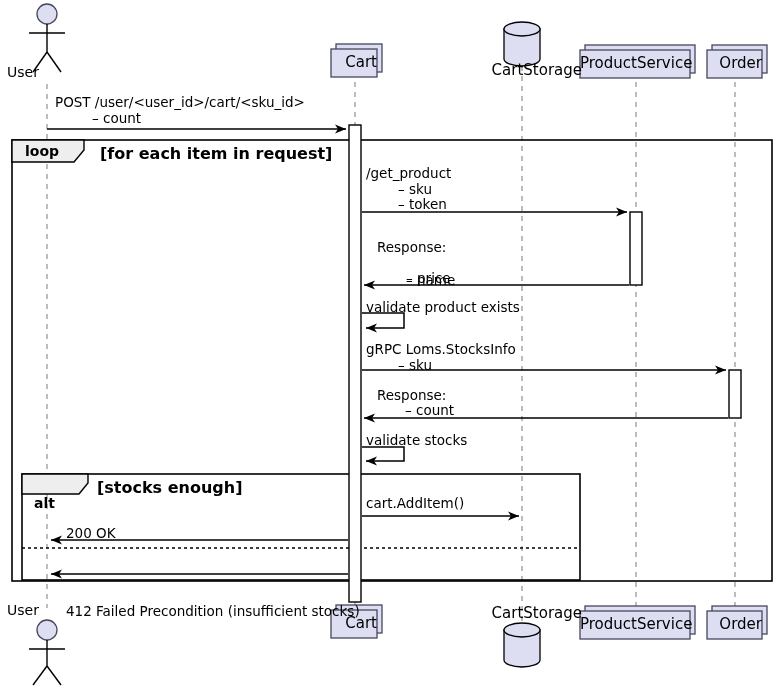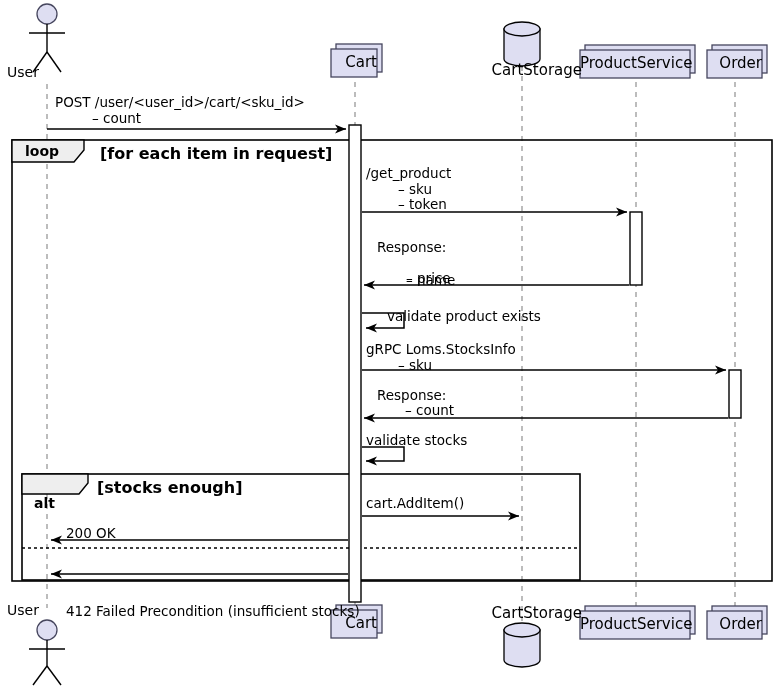--- a/index.html
+++ b/index.html
@@ -200,21 +200,21 @@
   <div class="lbl lbl-msg" style="left:92px; top:111px;">– count</div>
 
   <div class="lbl lbl-msg" style="left:366px; top:166px;">/get_product</div>
   <div class="lbl lbl-msg" style="left:398px; top:182px;">– sku</div>
   <div class="lbl lbl-msg" style="left:398px; top:197px;">– token</div>
 
   <div class="lbl lbl-msg" style="left:377px; top:240px;">Response:</div>
   <div class="lbl lbl-msg" style="left:406px; top:273px;">– name</div>
   <div class="lbl lbl-msg" style="left:406px; top:271px;">– price</div>
 
-  <div class="lbl lbl-msg" style="left:387px; top:300px;margin-top:9px;">validate product exists</div>
+  <div class="lbl lbl-msg" style="left:366px; top:300px;">validate product exists</div>
 
   <div class="lbl lbl-msg" style="left:366px; top:342px;">gRPC Loms.StocksInfo</div>
   <div class="lbl lbl-msg" style="left:398px; top:358px;">– sku</div>
 
   <div class="lbl lbl-msg" style="left:377px; top:388px;">Response:</div>
   <div class="lbl lbl-msg" style="left:405px; top:403px;">– count</div>
 
   <div class="lbl lbl-msg" style="left:366px; top:433px;">validate stocks</div>
 
   <div class="lbl lbl-msg" style="left:366px; top:496px;">cart.AddItem()</div>

